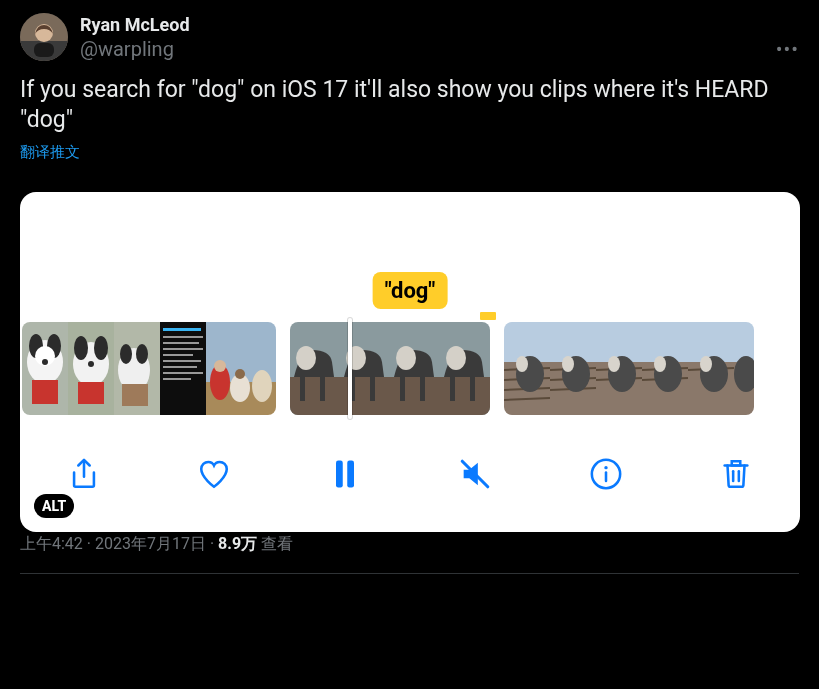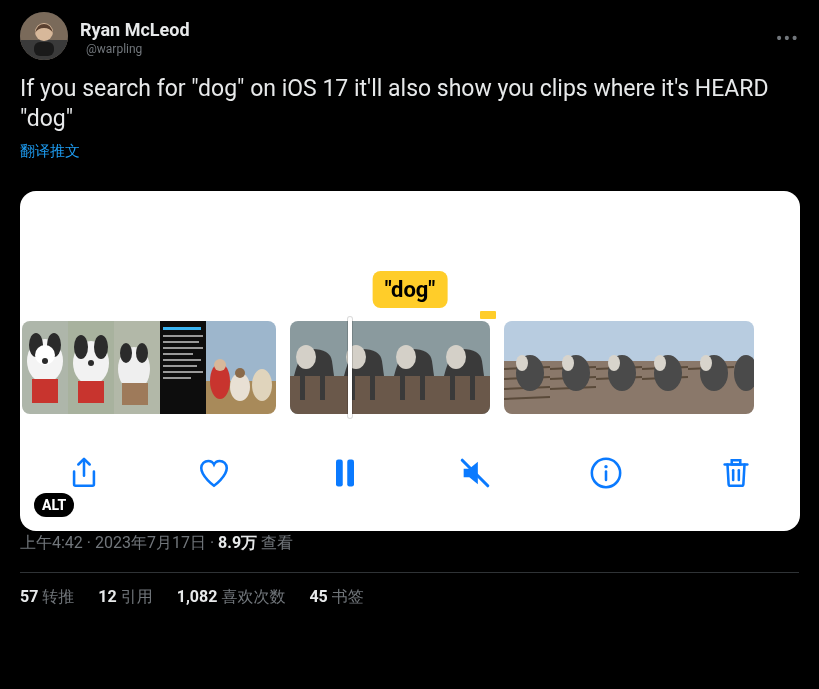--- a/index.html
+++ b/index.html
@@ -9,37 +9,37 @@
     color: #e7e9ea;
     width: 819px;
     height: 689px;
     overflow: hidden;
   }
   .tweet {
     padding: 12px 20px 8px 20px;
   }
   .header {
     display: flex;
-    align-items: center;
+    align-items: flex-end;
     gap: 12px;
     margin-bottom: 14px;
   }
   .avatar {
     width: 48px;
     height: 48px;
     border-radius: 50%;
     flex-shrink: 0;
     overflow: hidden;
     background: #333;
     position: relative;
   }
   .avatar svg { width: 100%; height: 100%; display: block; }
   .names { flex: 1; padding-top: 2px; }
   .display-name { font-size: 18px; font-weight: 700; color: #e7e9ea; }
-  .handle { font-size: 12px; color: #71767b; margin-top: 2px; margin-left: 6px; }
+  .handle { font-size: 20px; color: #71767b; margin-top: 2px; }
   .more {
     font-size: 20px;
     color: #71767b;
     letter-spacing: 1px;
     padding-top: 4px;
   }
   .body-text {
     font-size: 23px;
     line-height: 30px;
     color: #e7e9ea;
@@ -428,20 +428,14 @@
 
     </div>
   </div>
 
   <div class="meta">
     <span>上午4:42</span><span> · </span><span>2023年7月17日</span><span> · </span><span class="bold">8.9万</span><span> 查看</span>
   </div>
 
   <div class="divider"></div>
 
-  <div class="stats">
-    <div><span class="n">57</span><span>转推</span></div>
-    <div><span class="n">12</span><span>引用</span></div>
-    <div><span class="n">1,082</span><span>喜欢次数</span></div>
-    <div><span class="n">45</span><span>书签</span></div>
-  </div>
 
 </div>
 
 </body></html>

